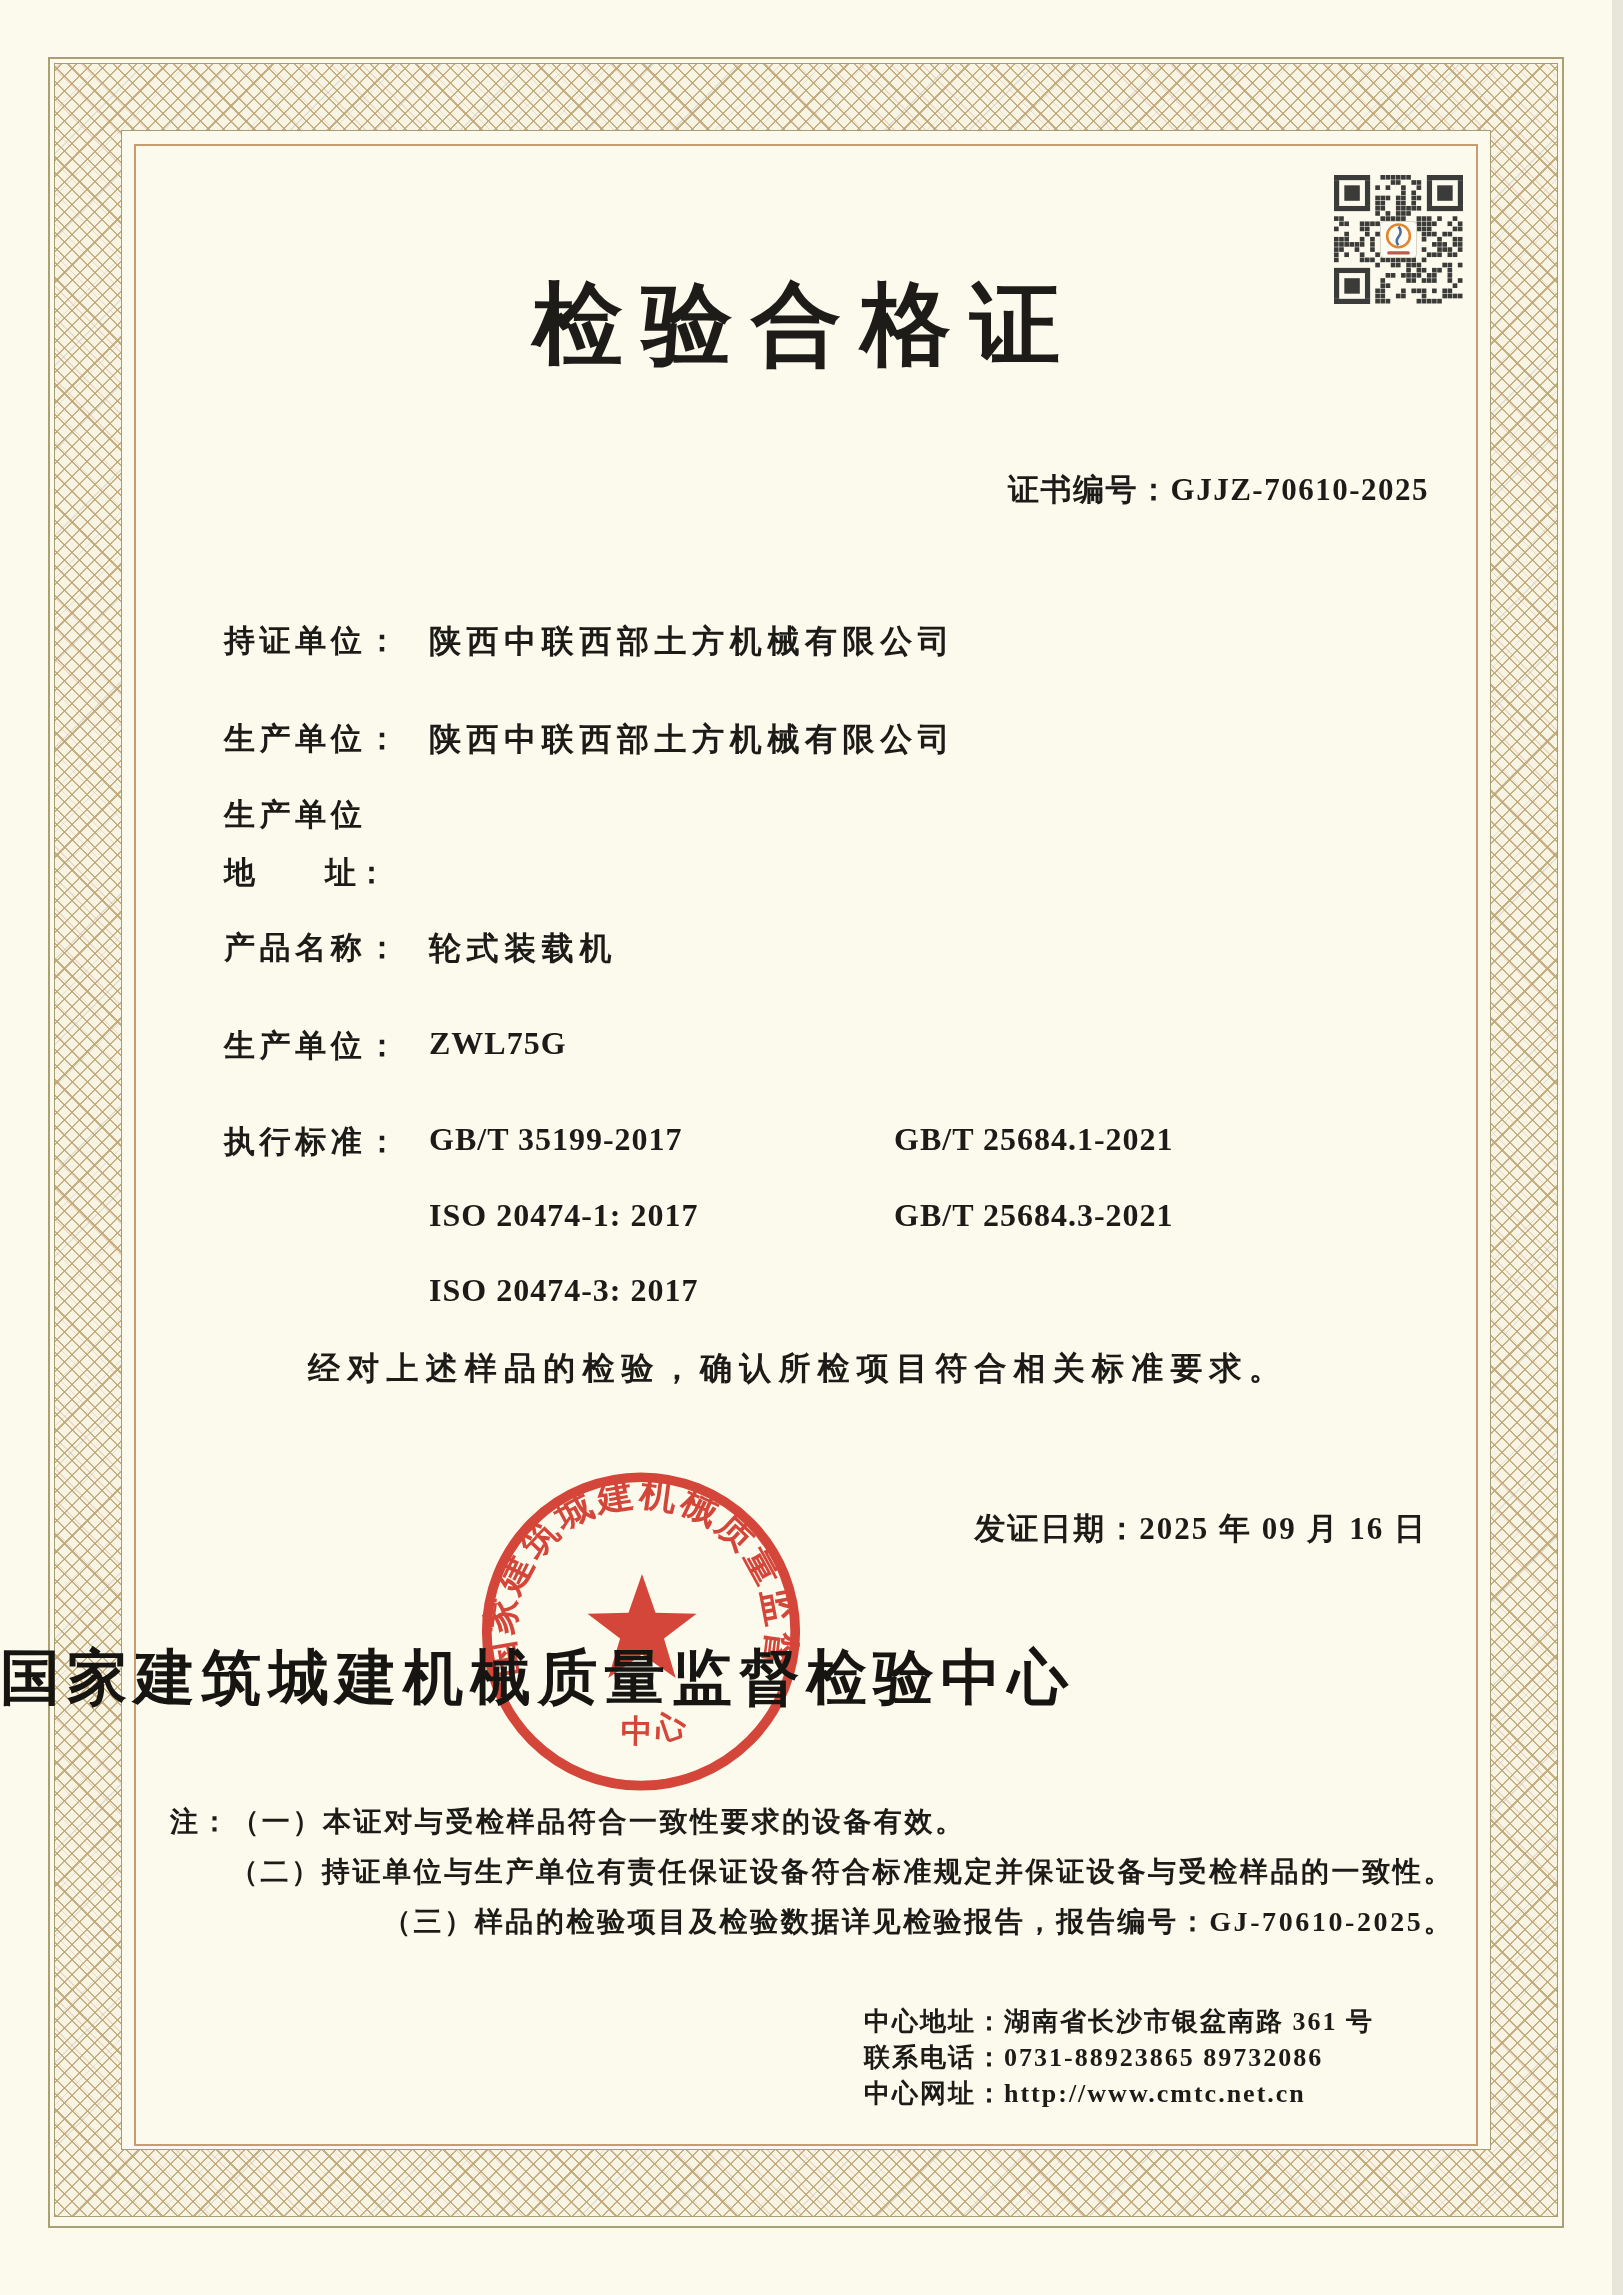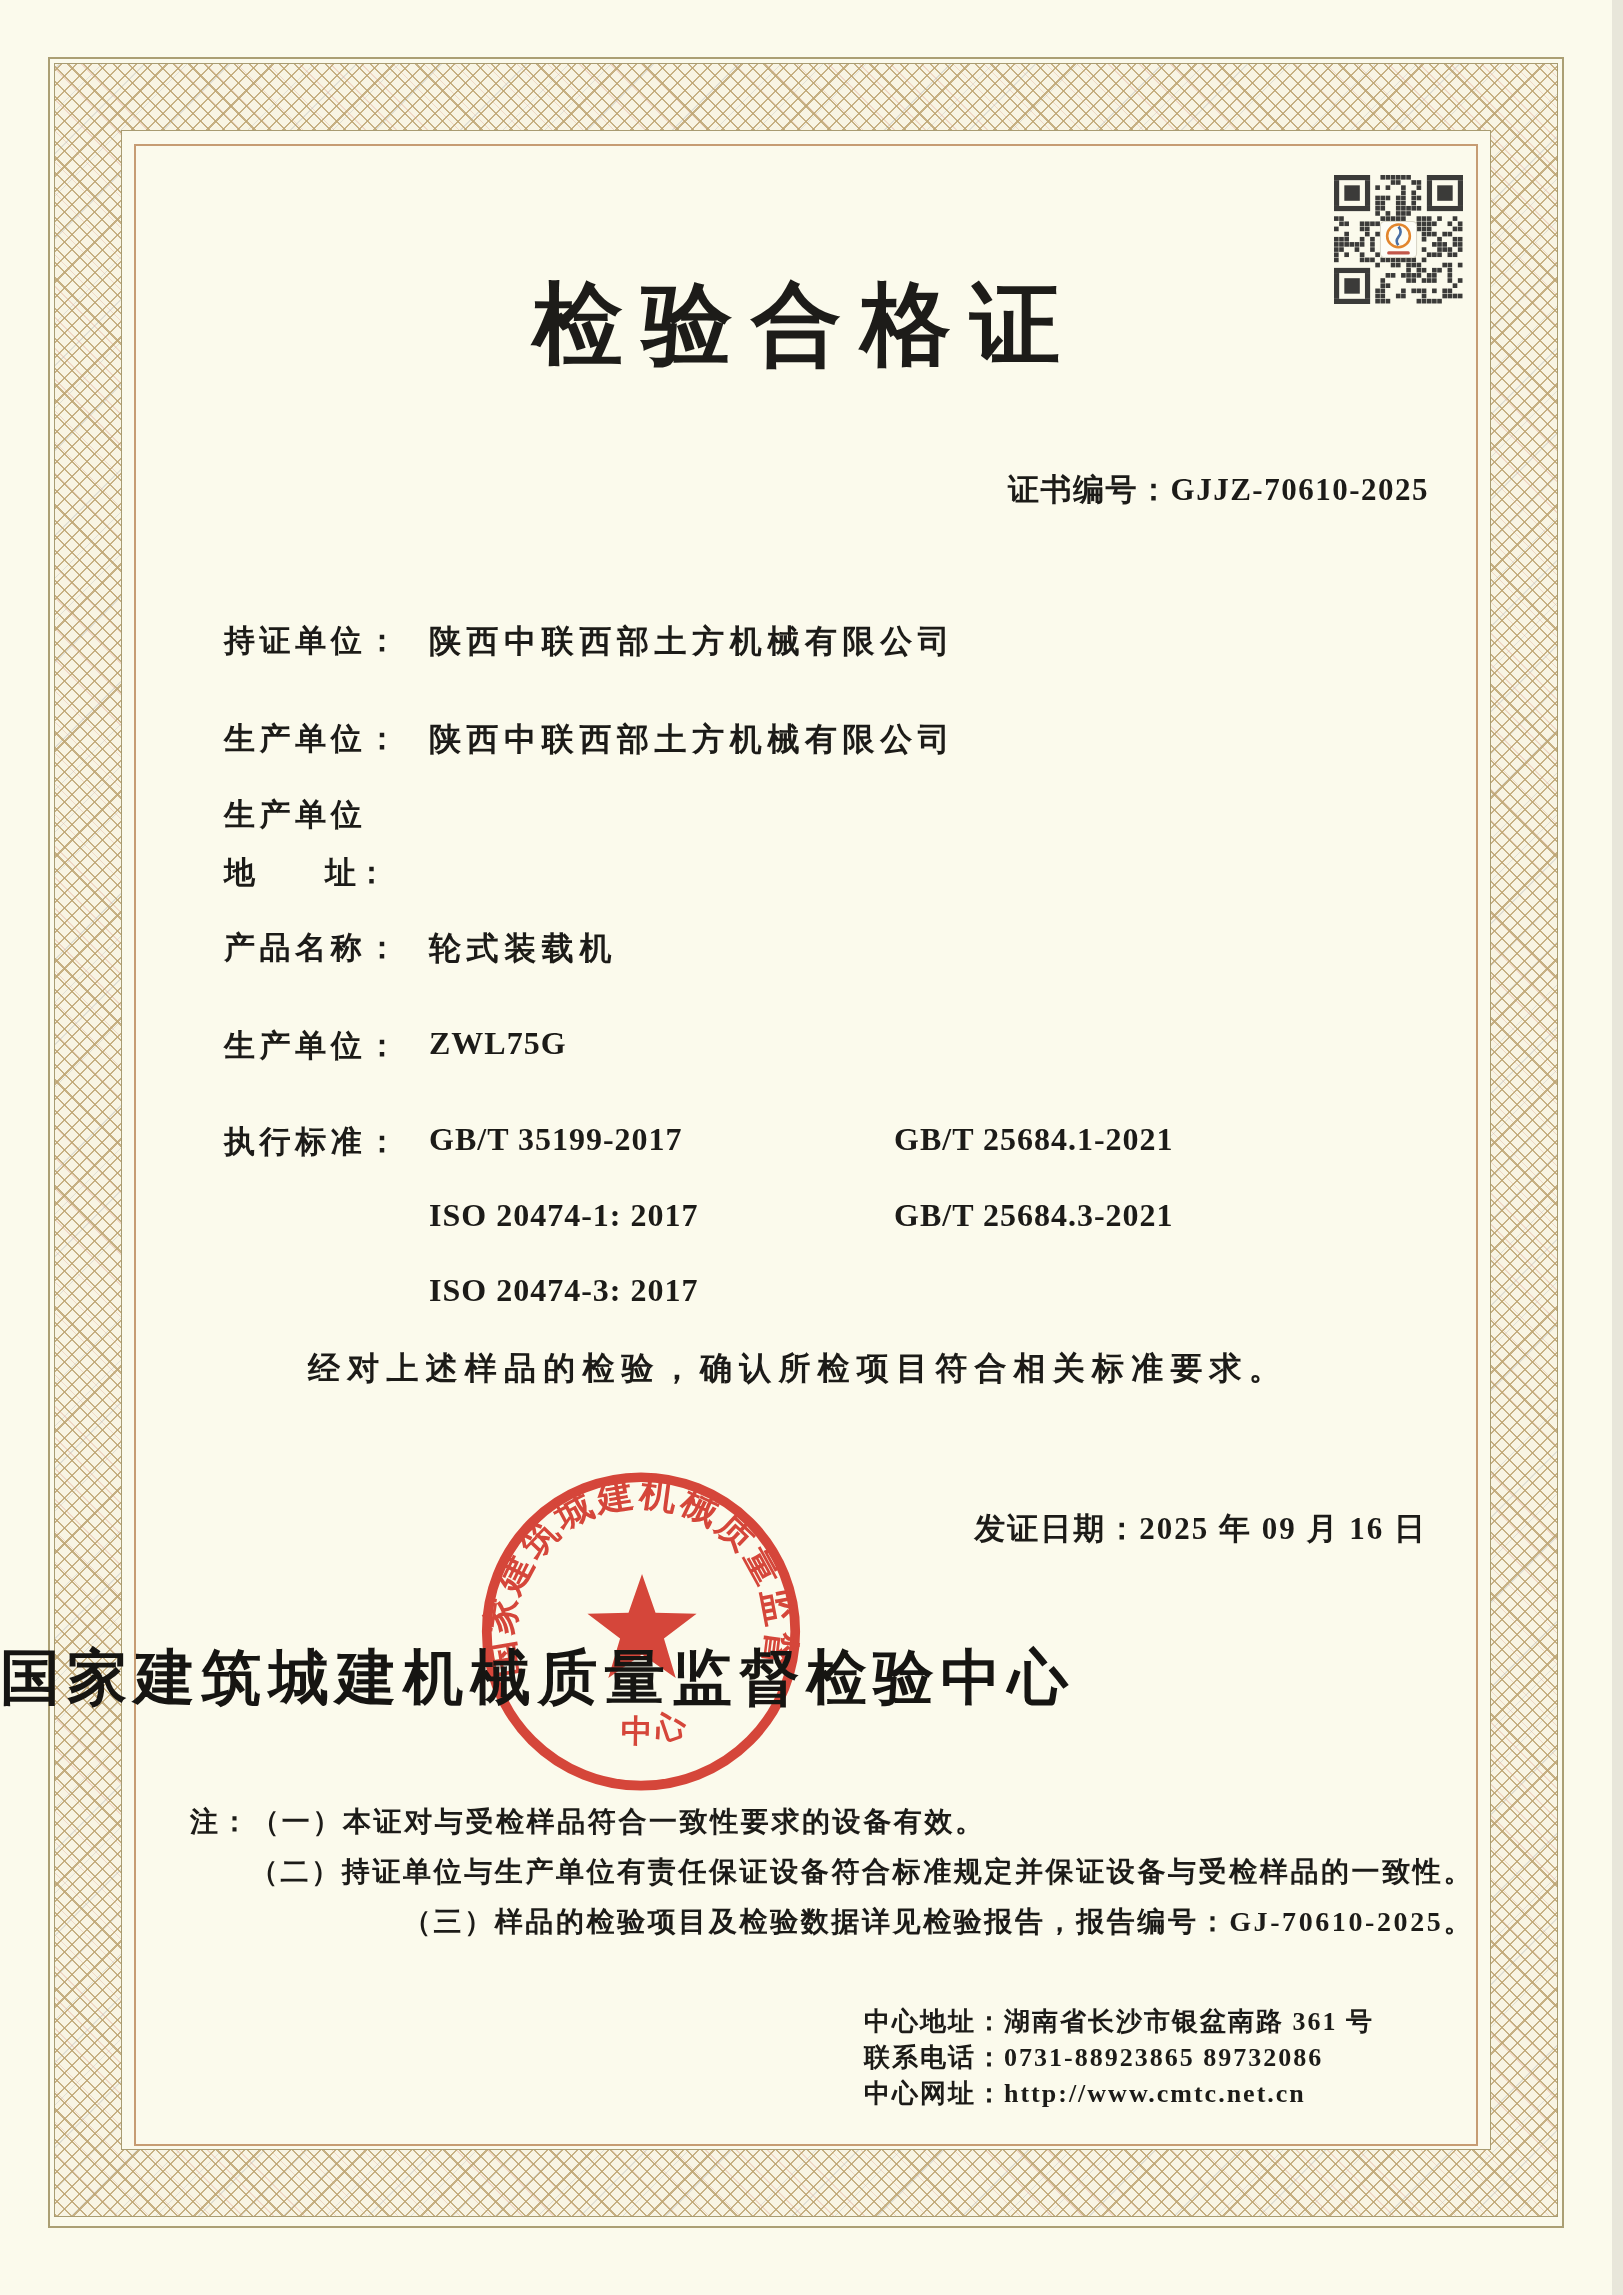--- a/index.html
+++ b/index.html
@@ -60,21 +60,21 @@
   .authority{
     position:absolute;top:1638px;left:0;right:0;text-align:left;
     font-size:60px;font-weight:700;letter-spacing:7.2px;white-space:nowrap;
     color:#161512;z-index:3;
   }
   
   .stamp{position:absolute;left:475px;top:1470px;width:332px;height:326px;z-index:2;
          mix-blend-mode:multiply;opacity:.92;}
   .stamp svg{width:100%;height:100%;font-family:"Liberation Serif", serif;}
   
-  .notes{position:absolute;left:170px;top:1803px;font-size:28px;font-weight:700;letter-spacing:2.6px;z-index:3;margin-left:20px;}
+  .notes{position:absolute;left:170px;top:1803px;font-size:28px;font-weight:700;letter-spacing:2.6px;z-index:3;}
   .notes .n{white-space:nowrap;height:50px;}
   .notes .n.indent{padding-left:60px;text-align:right;}
   
   .footer{position:absolute;left:864px;top:2004px;font-size:26px;font-weight:700;letter-spacing:2px;z-index:3;}
   .footer .f{white-space:nowrap;height:36px;}
 </style>
 </head>
 <body>
 
 <div class="page">

